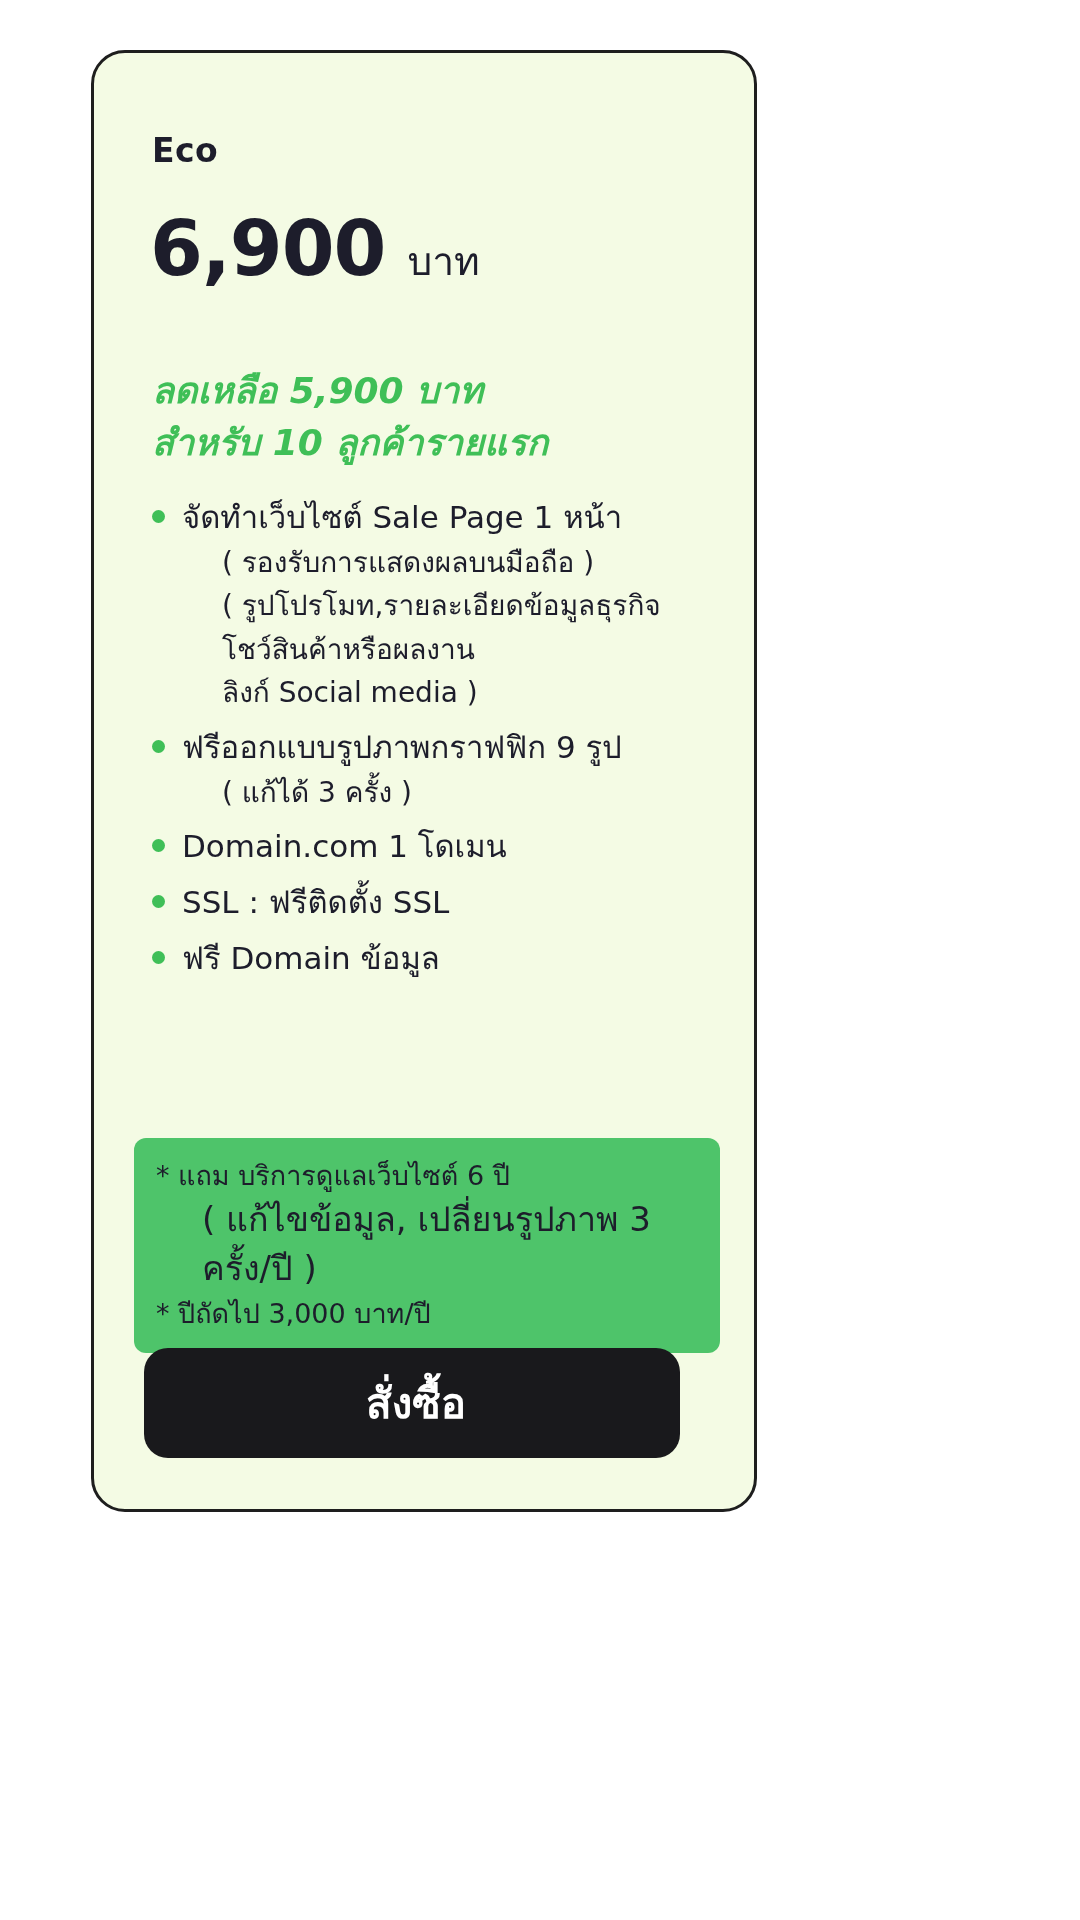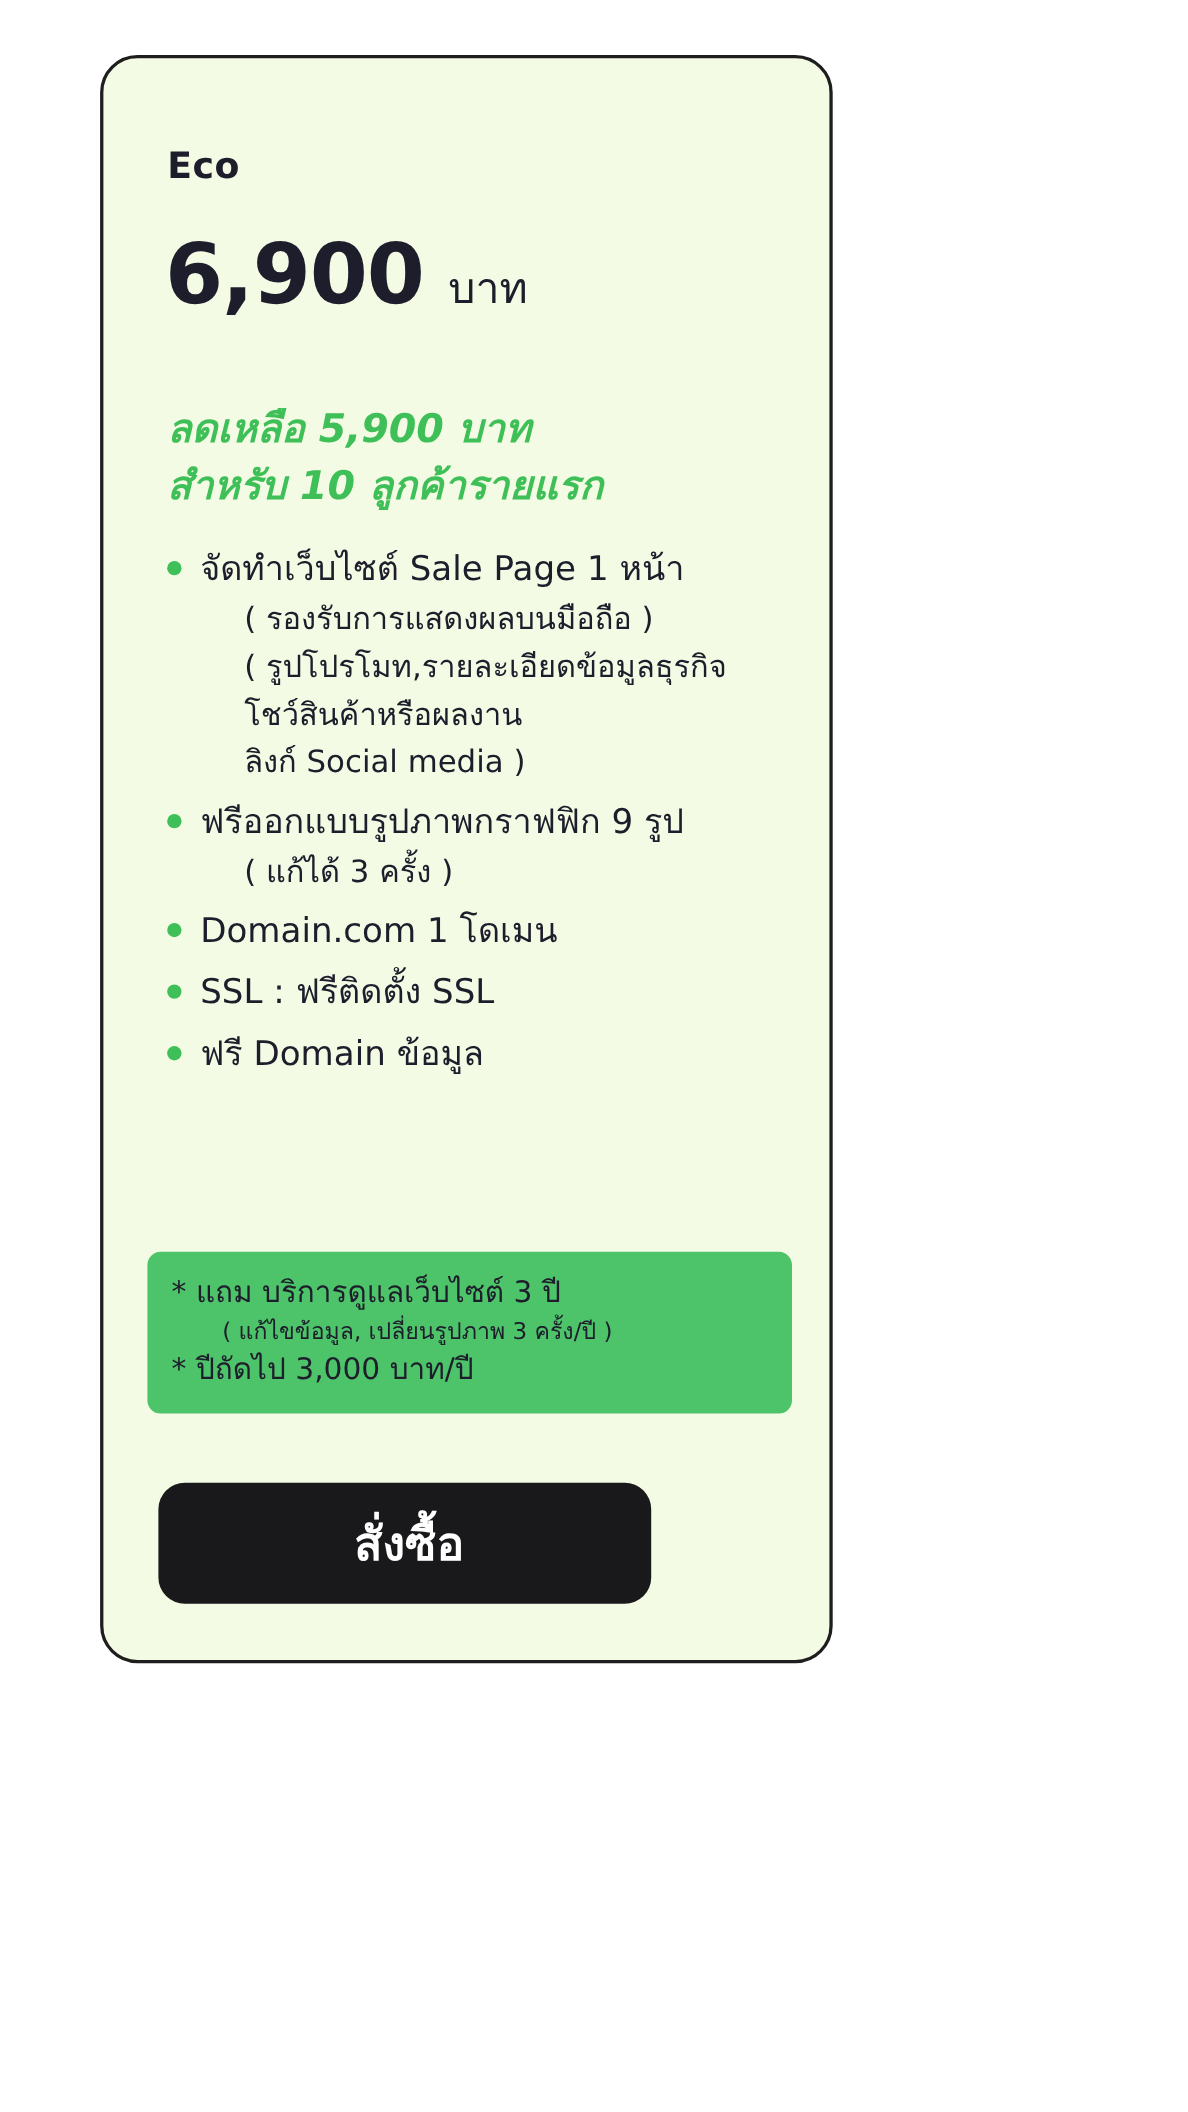--- a/index.html
+++ b/index.html
@@ -131,30 +131,30 @@
     padding: 18px 22px 20px 22px;
   }
   .note-line {
     font-size: 27px;
     color: #1d1d2b;
     line-height: 1.45;
     white-space: pre-line;
   }
   .note-sub {
     padding-left: 46px;
-    font-size: 21px;
+    font-size: 34px;
     color: #1d1d2b;
     line-height: 1.45;
   }
 
   .cta-button {
     position: absolute;
     left: 50px;
     top: 1295px;
-    width: 448px;
+    width: 536px;
     height: 110px;
     background: #19191c;
     border: none;
     border-radius: 24px;
     color: #ffffff;
     font-family: "DejaVu Sans", "Liberation Sans", sans-serif;
     font-size: 42px;
     font-weight: bold;
     cursor: pointer;
     display: flex;
@@ -219,21 +219,21 @@
         <div class="feature">
           <div class="feature-main">
             <span class="bullet"></span>
             <span>ฟรี Domain ข้อมูล</span>
           </div>
         </div>
 
       </div>
 
       <div class="note-box">
-        <div class="note-line">*  แถม บริการดูแลเว็บไซต์ 3 ปี</div>
+        <div class="note-line">*  แถม บริการดูแลเว็บไซต์ 6 ปี</div>
         <div class="note-sub">( แก้ไขข้อมูล, เปลี่ยนรูปภาพ 3 ครั้ง/ปี )</div>
         <div class="note-line">*  ปีถัดไป 3,000 บาท/ปี</div>
       </div>
 
       <button class="cta-button">สั่งซื้อ</button>
 
     </div>
   </div>
 
 </div>

